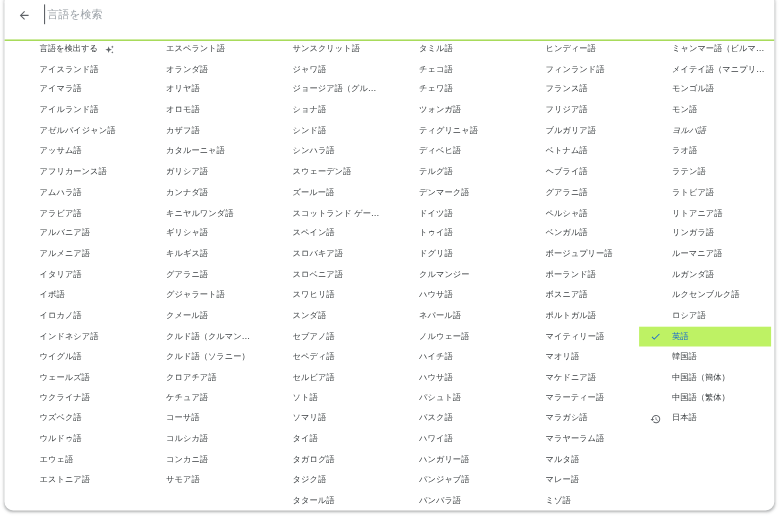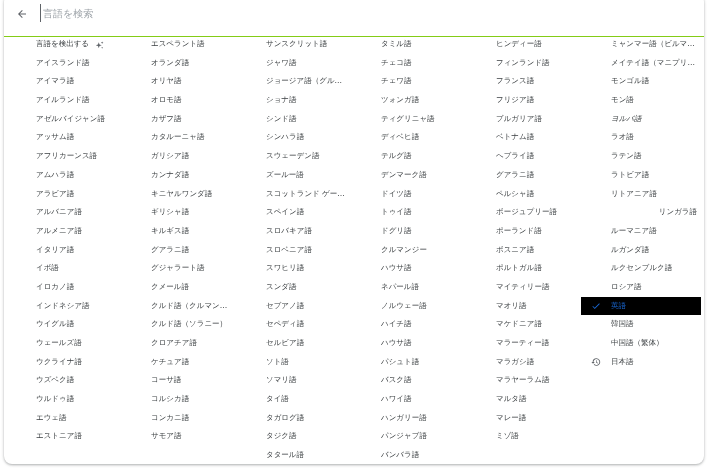--- a/index.html
+++ b/index.html
@@ -28,21 +28,21 @@
   .grid {
     position:absolute; left:0; top:41px; width:700px;
   }
   .col { position:absolute; top:0; width:115px; }
   .item {
     position:relative; height:18.7px; line-height:18.7px;
     font-size:7.5px; color:#3c4043; white-space:nowrap; overflow:hidden;
     text-overflow:ellipsis; cursor:pointer;
   }
   .item .label { position:absolute; left:30px; right:4px; overflow:hidden; text-overflow:ellipsis; }
-  .item.selected { background:#000000; color:#1967d2; }
+  .item.selected { background:#bef264; color:#1967d2; }
   .item .lead-icon {
     position:absolute; left:8px; top:0; width:14px; height:18.7px;
     display:flex; align-items:center; justify-content:center;
   }
   .sparkle { display:inline-block; margin-left:3px; vertical-align:middle; }
 </style>
 </head>
 <body>
 
 <div class="panel">
@@ -358,20 +358,23 @@
         <div class="item">
           <span class="label">ヘブライ語</span>
         </div>
         <div class="item">
           <span class="label">グアラニ語</span>
         </div>
         <div class="item">
           <span class="label">ペルシャ語</span>
         </div>
         <div class="item">
+          <span class="label">ベンガル語</span>
+        </div>
+        <div class="item">
           <span class="label">ボージュプリー語</span>
         </div>
         <div class="item">
           <span class="label">ポーランド語</span>
         </div>
         <div class="item">
           <span class="label">ボスニア語</span>
         </div>
         <div class="item">
           <span class="label">ポルトガル語</span>
@@ -425,21 +428,21 @@
         </div>
         <div class="item" style="width: 120px;">
           <span class="label">ラテン語</span>
         </div>
         <div class="item" style="width: 120px;">
           <span class="label">ラトビア語</span>
         </div>
         <div class="item" style="width: 120px;">
           <span class="label">リトアニア語</span>
         </div>
-        <div class="item" style="width: 120px; text-align: right;">
+        <div class="item" style="width: 120px;">
           <span class="label">リンガラ語</span>
         </div>
         <div class="item" style="width: 120px;">
           <span class="label">ルーマニア語</span>
         </div>
         <div class="item" style="width: 120px;">
           <span class="label">ルガンダ語</span>
         </div>
         <div class="item" style="width: 120px;">
           <span class="label">ルクセンブルク語</span>
@@ -452,20 +455,23 @@
             <svg width="10" height="10" viewBox="0 0 24 24">
               <path d="M9 16.2L4.8 12l-1.4 1.4L9 19 21 7l-1.4-1.4z" fill="#1967d2"></path>
             </svg>
           </span>
           <span class="label">英語</span>
         </div>
         <div class="item" style="width: 120px;">
           <span class="label">韓国語</span>
         </div>
         <div class="item" style="width: 120px;">
+          <span class="label">中国語（簡体）</span>
+        </div>
+        <div class="item" style="width: 120px;">
           <span class="label">中国語（繁体）</span>
         </div>
         <div class="item" style="width: 120px;">
           <span class="lead-icon">
             <svg width="10" height="10" viewBox="0 0 24 24">
               <path d="M13 3a9 9 0 0 0-9 9H1l3.9 3.9L9 12H6a7 7 0 1 1 2.05 4.95l-1.42 1.42A9 9 0 1 0 13 3zm-1 5v5l4.28 2.54.72-1.21-3.5-2.08V8H12z" fill="#5f6368"></path>
             </svg>
           </span>
           <span class="label">日本語</span>
         </div>

